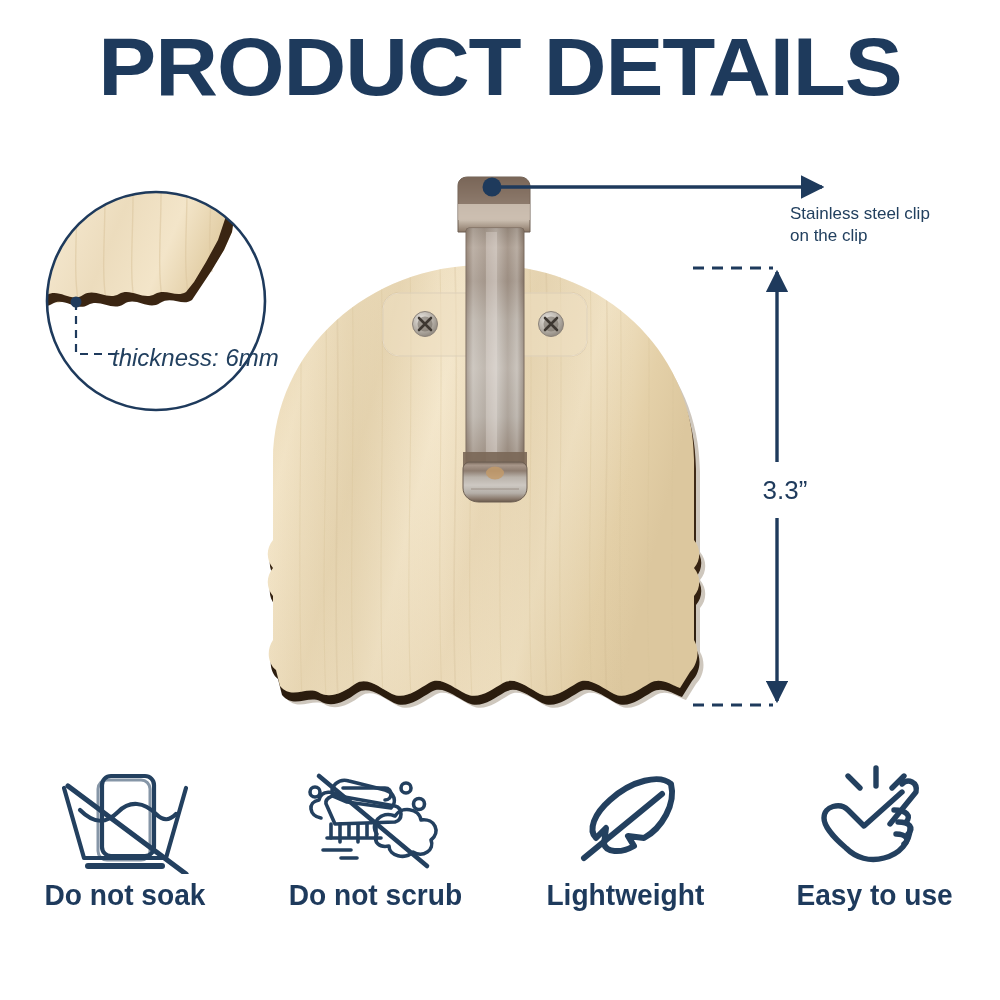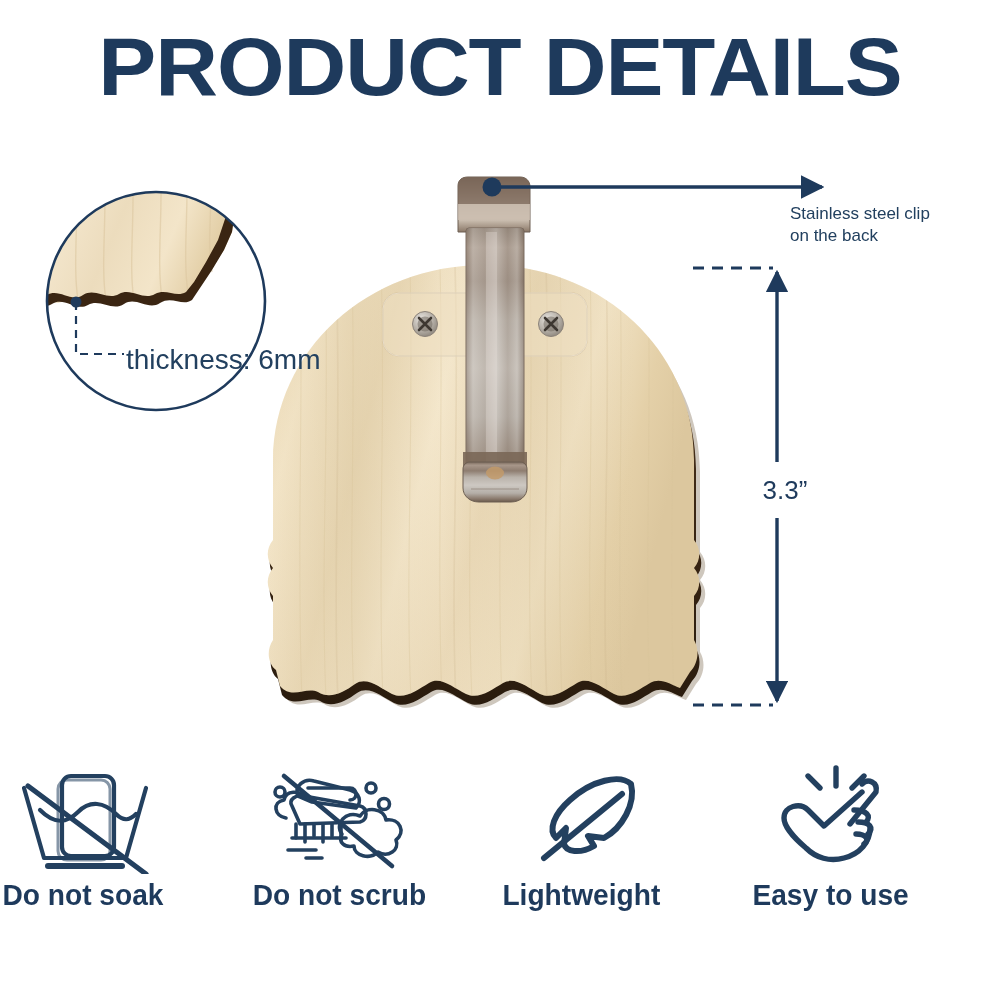--- a/index.html
+++ b/index.html
@@ -23,41 +23,41 @@
     white-space:nowrap;
   }
 
   
   .layer{position:absolute;left:0;top:0;width:1000px;height:1000px;}
   .layer.behind{z-index:1;}
   .layer.front{z-index:6;}
 
   
   #thickness-label{
-    position:absolute;left:126px;top:344px;
-    font-size:28px;color:#22405f;white-space:nowrap;z-index:7;
+    position:absolute;left:112px;top:344px;
+    font-size:24px;color:#22405f;white-space:nowrap;z-index:7;font-style:italic;
   }
   #clip-label{
     position:absolute;left:790px;top:203px;width:200px;
     text-align:left;font-size:17px;line-height:22px;color:#22405f;z-index:7;
   }
   #dim-label{
     position:absolute;left:735px;top:472px;width:100px;
     text-align:center;font-size:26px;font-weight:400;color:#1e3a5c;
     background:#ffffff;padding:3px 0;z-index:7;white-space:nowrap;
   }
 
   
   #features{
     position:absolute;left:0;top:760px;width:1000px;height:180px;
     display:flex;z-index:7;
   }
   .feature{
     flex:1 1 25%;
-    display:flex;flex-direction:column;align-items:flex-start;justify-content:flex-start;
+    display:flex;flex-direction:column;align-items:center;justify-content:flex-start;
   }
   .feature .glyph{height:115px;display:flex;align-items:center;justify-content:center;}
   .feature .flabel{
     margin-top:4px;
     font-size:29px;font-weight:700;color:#1e3a5c;
     white-space:nowrap;
     transform:scaleX(0.97);
   }
 </style>
 </head>
@@ -344,21 +344,21 @@
       <line x1="693" y1="705" x2="773" y2="705" stroke="#1e3a5c" stroke-width="3" stroke-dasharray="11 8"></line>
 
       <line x1="777" y1="462" x2="777" y2="272" stroke="#1e3a5c" stroke-width="3.4" marker-end="url(#arrowUp)"></line>
 
       <line x1="777" y1="518" x2="777" y2="701" stroke="#1e3a5c" stroke-width="3.4" marker-end="url(#arrowUp)"></line>
     </g>
   </svg>
 
   <div id="clip-label">
     <div>Stainless steel clip</div>
-    <div>on the back</div>
+    <div>on the clip</div>
   </div>
 
   <div id="dim-label">3.3”</div>
 
   <div id="features">
 
     <div class="feature">
       <div class="glyph">
         <svg width="170" height="112" viewBox="0 0 170 112">
           <g fill="none" stroke="#23405f" stroke-width="4.2" stroke-linecap="round" stroke-linejoin="round">

